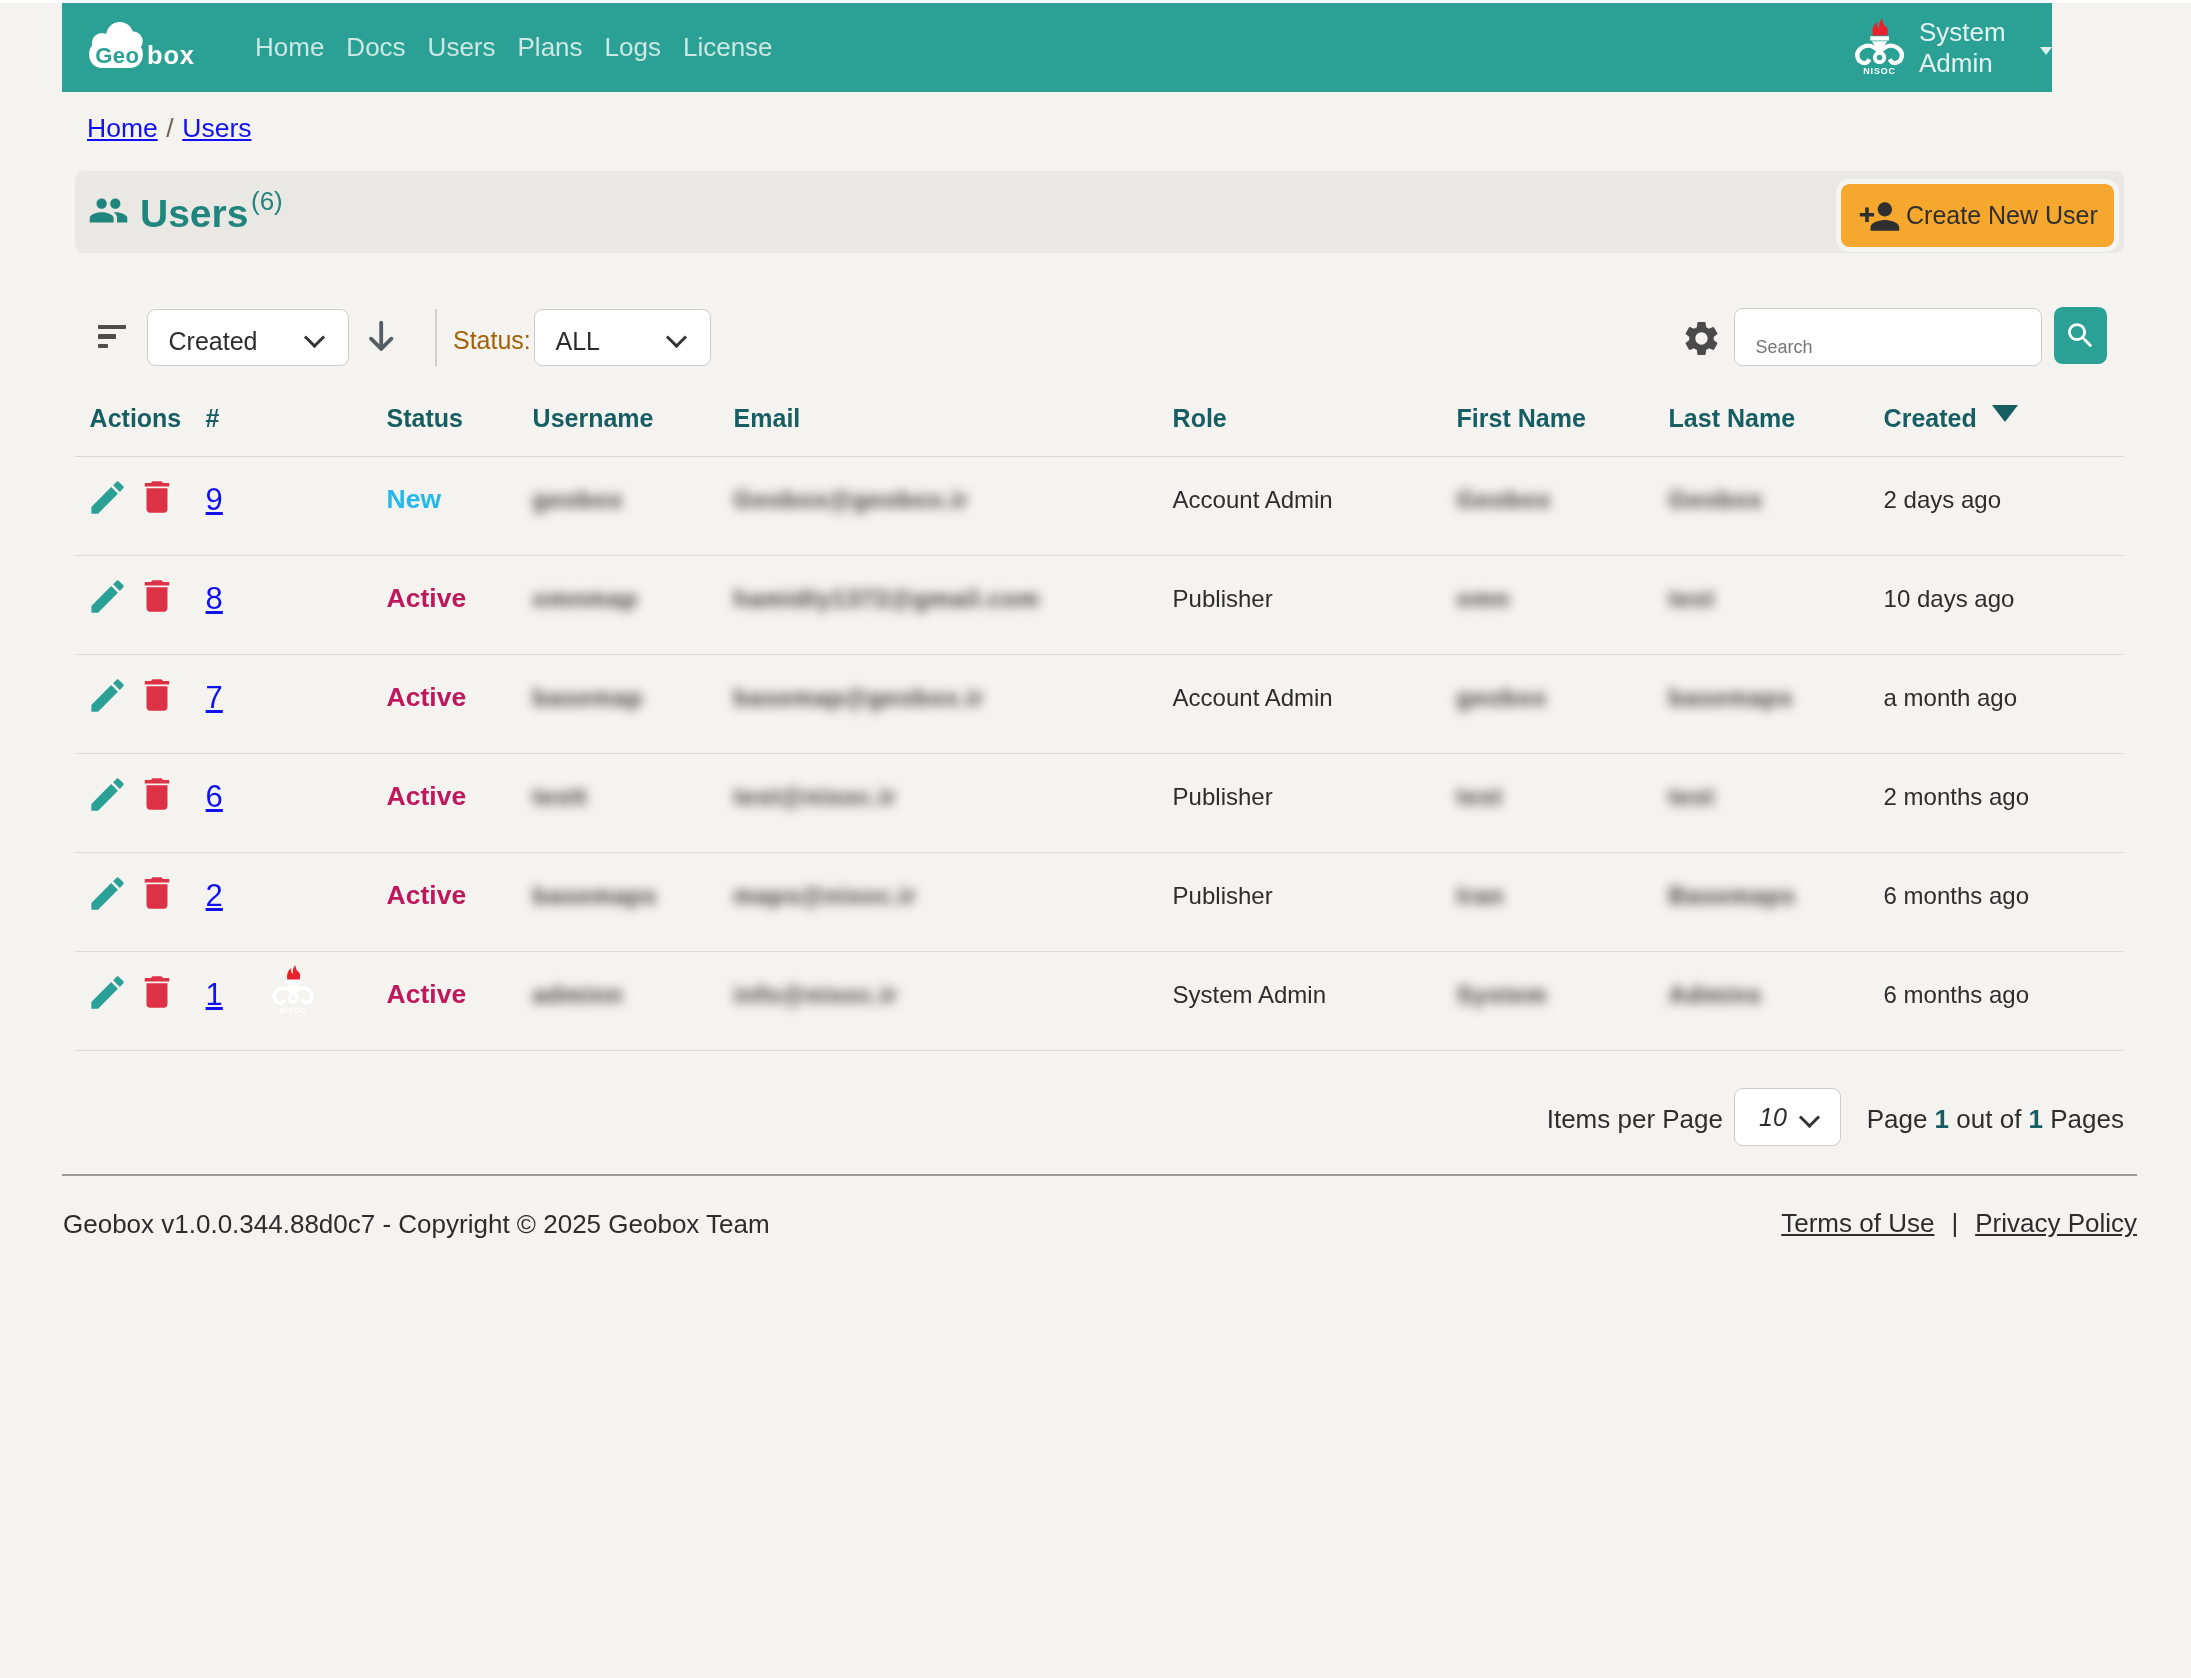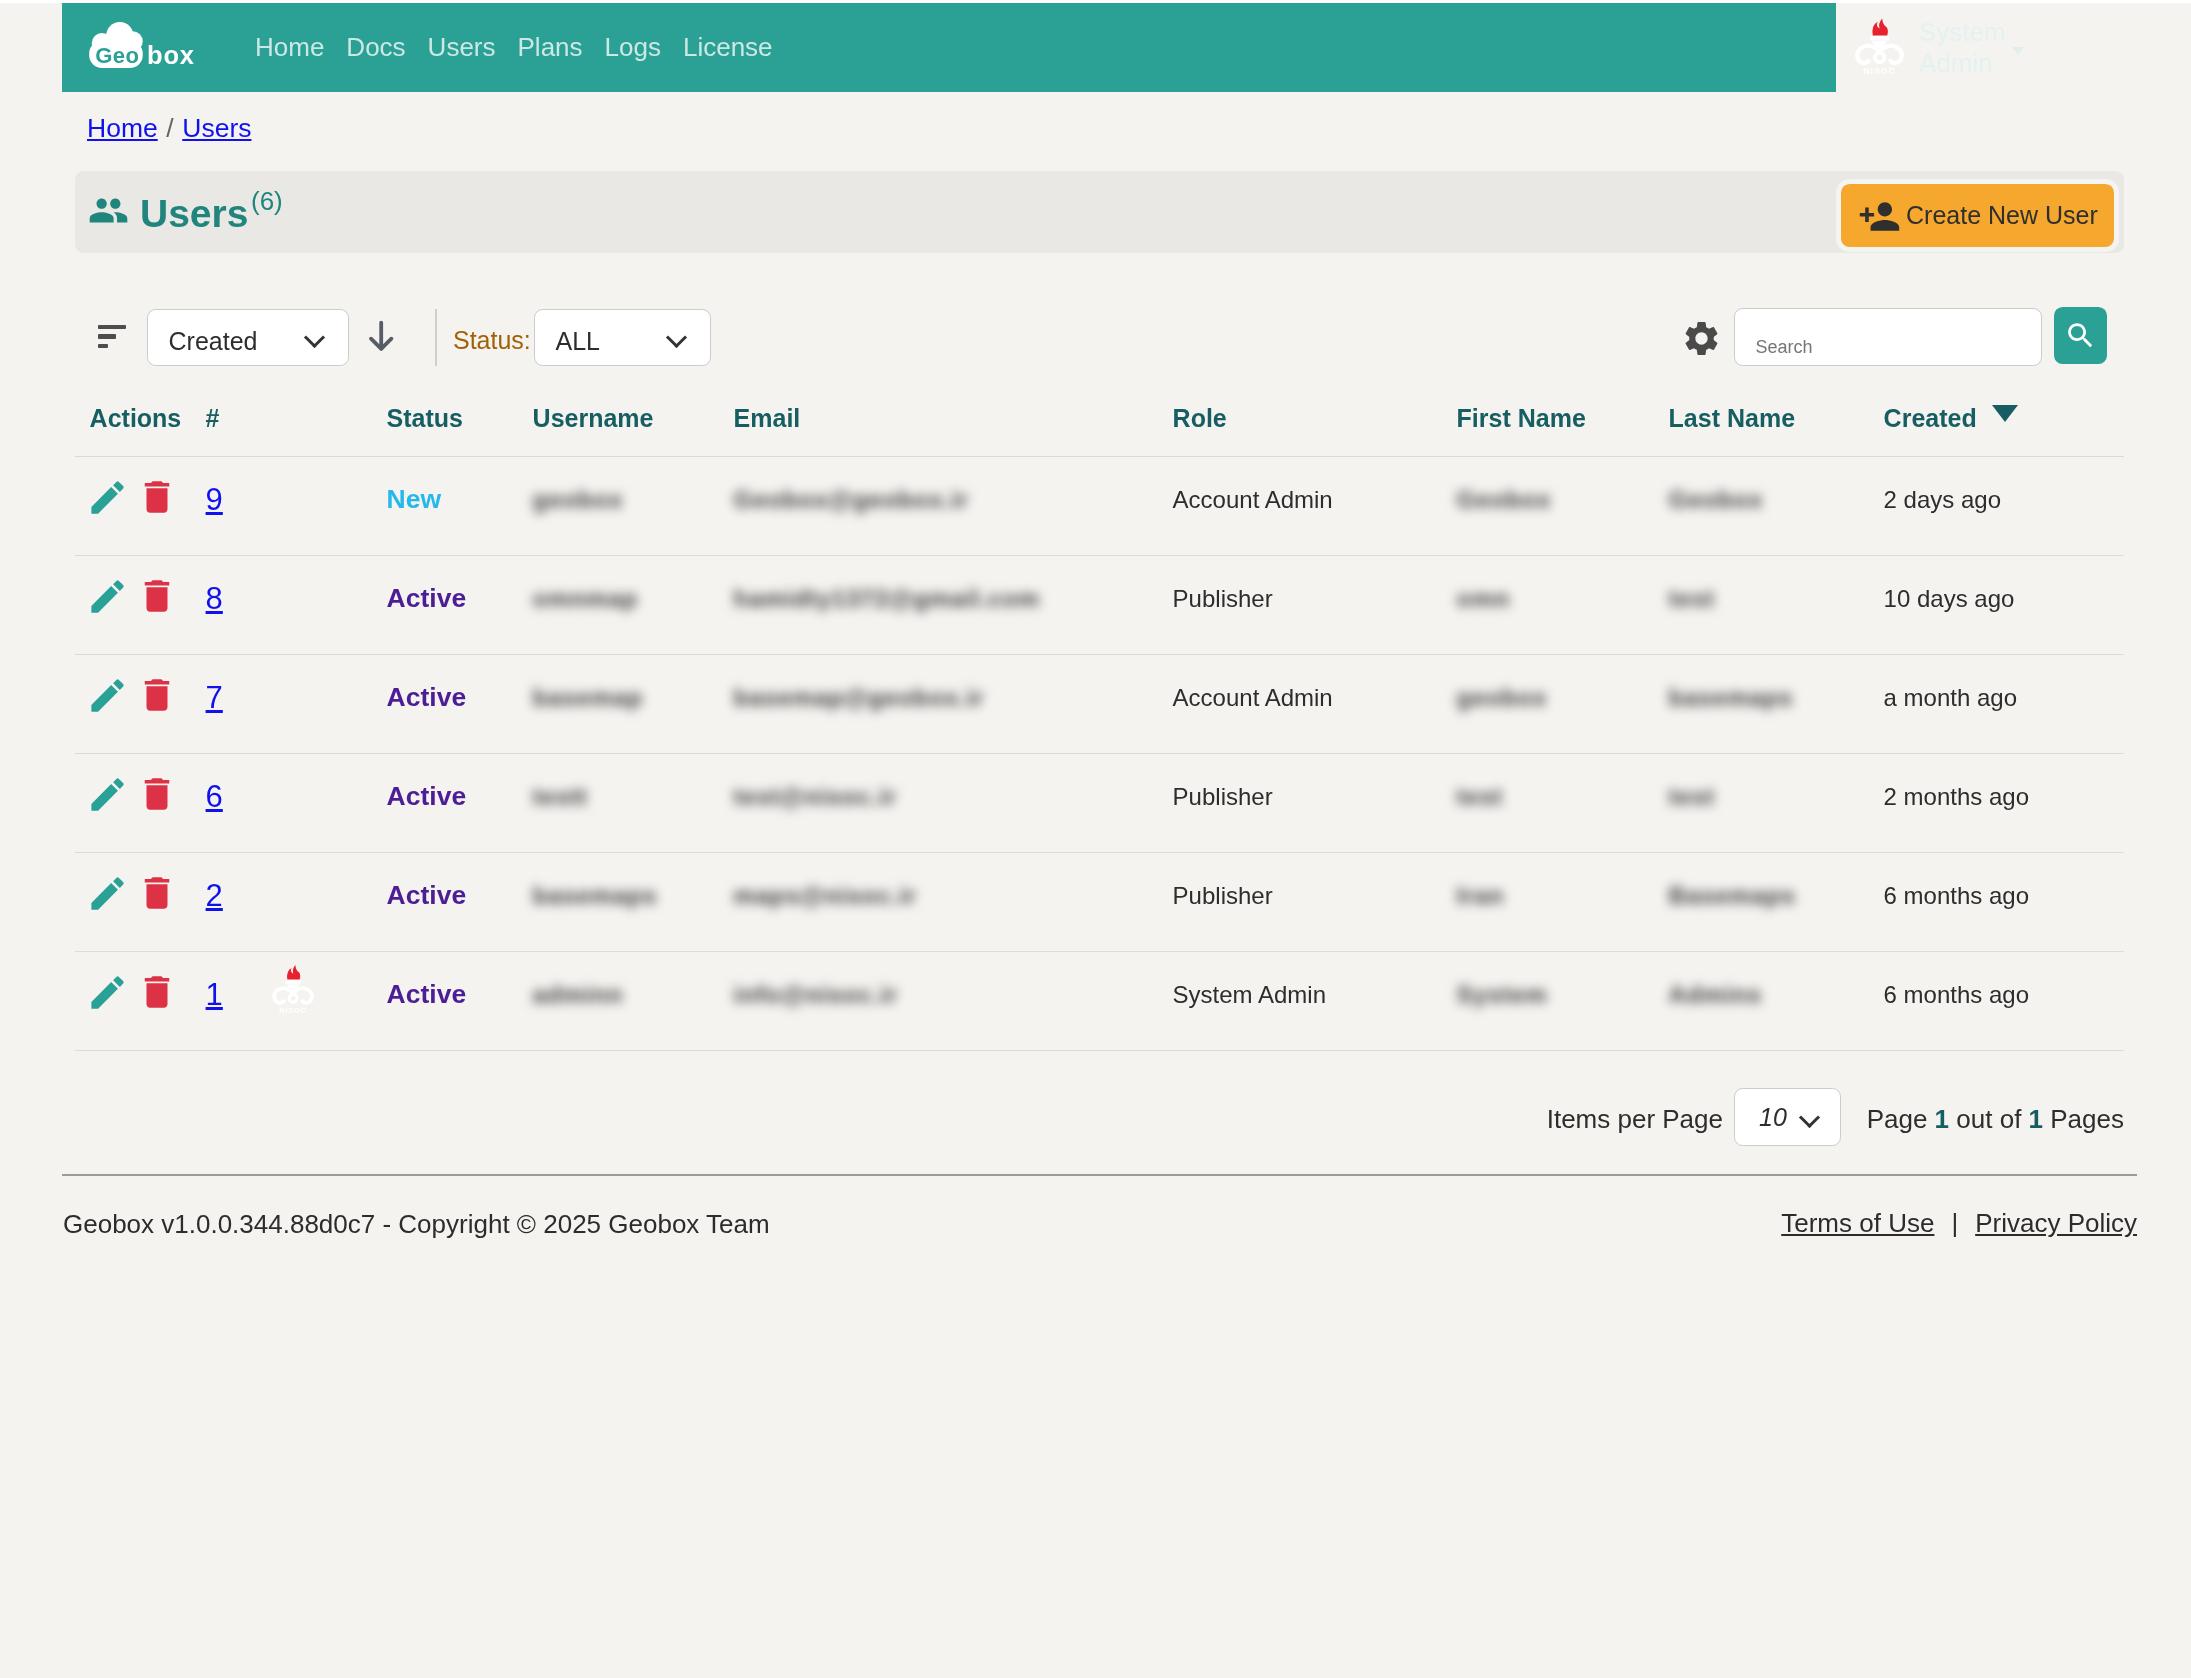--- a/index.html
+++ b/index.html
@@ -1,20 +1,20 @@
 <!DOCTYPE html>
 <html style="font-size:13.7px"><head>
 <meta charset="utf-8">
 <style>
   * { margin:0; padding:0; box-sizing:border-box; }
   html,body { width:2192px; height:1679px; background:#f4f3f0; font-family:"Liberation Sans", sans-serif; }
   .page { position:relative; width:2192px; height:1679px; overflow:hidden; }
   .topstrip { position:absolute; left:0; top:0; width:2192px; height:3.4px; background:#ffffff; }
   
-  .navbar { position:absolute; left:62px; top:3.4px; width:1774px; height:89px; background:#2ba196; }
+  .navbar { position:absolute; left:62px; top:3.4px; width:1990px; height:89px; background:#2ba196; }
   .navlinks { position:absolute; left:193px; top:0; height:89px; display:flex; align-items:center; }
   .navlinks a { color:#cde8e4; font-size:26px; text-decoration:none; display:block; }
   .brand { position:absolute; left:24px; top:19px; }
   .nisoc { position:absolute; left:1787px; top:14.6px; }
   .sysadmin { position:absolute; left:1857px; top:0; height:89px; display:flex; align-items:center; color:#e3f2ef; font-size:26px; }
   .caret { display:inline-block; width:0; height:0; border-left:6.8px solid transparent; border-right:6.8px solid transparent; border-top:8.6px solid #dff0ec; margin-left:6px; margin-top:6.8px; }
   
   .crumb { position:absolute; left:75px; top:113px; font-size:26.5px;margin-left:12px; }
   .crumb a { color:#1111ee; text-decoration:underline; }
   .crumb .sep { color:#6e6257; padding:0 8.6px; }
@@ -39,21 +39,21 @@
   .gear { position:absolute; left:1681px; top:318px; }
   .search { position:absolute; left:1734px; top:308px; width:308px; height:58px; background:#fff; border:1.7px solid #cbcbc9; border-radius:8.6px; }
   .search span { position:absolute; left:20.5px; top:28px; font-size:18px; color:#767676; }
   .btn-search { position:absolute; left:2054px; top:307px; width:53px; height:57px; background:#2ba196; border-radius:8.6px; }
   
   table { position:absolute; left:75px; top:394px; width:2049px; border-collapse:collapse; table-layout:fixed; }
   th { text-align:left; font-size:25px; color:#175e63; padding:0 0 12px 14.6px; height:62px; vertical-align:middle; border-bottom:1.7px solid #d9d9d7; }
   td { padding:0 0 12px 14.6px; height:99px; vertical-align:middle; border-bottom:1.7px solid #dcdcda; font-size:24px; color:#2d2d2d; }
   td.num a { font-size:31px; color:#1111ee; text-decoration:underline; }
   .st-new { font-size:26.5px; font-weight:bold; color:#25b8ea; }
-  .st-act { font-size:26.5px; font-weight:bold; color:#4c1d95; }
+  .st-act { font-size:26.5px; font-weight:bold; color:#be185d; }
   .blur { color:#3c3c3c; font-weight:bold; filter:blur(5.1px); letter-spacing:0.9px; white-space:nowrap; }
   .acts svg { vertical-align:middle; margin-top:-4.3px; }
   .acts .tr { margin-left:6.8px; } .acts .pc { margin-left:-3.4px; }
   .createdh { position:relative; }
   .tri { display:inline-block; width:0; height:0; border-left:13.7px solid transparent; border-right:13.7px solid transparent; border-top:17px solid #175e63; margin-left:15.4px; vertical-align:5.1px; }
   
   .pag { position:absolute; font-size:26px; color:#2d2d2d; }
   .pagsel { position:absolute; left:1734px; top:1088px; width:107px; height:58px; background:#fff; border:1.7px solid #cbcbc9; border-radius:8.6px; }
   .pagsel .txt { position:absolute; left:24px; top:13.7px; font-size:25px; color:#2d2d2d;font-style:italic; }
   .pgnum { font-weight:bold; color:#175e63; }

